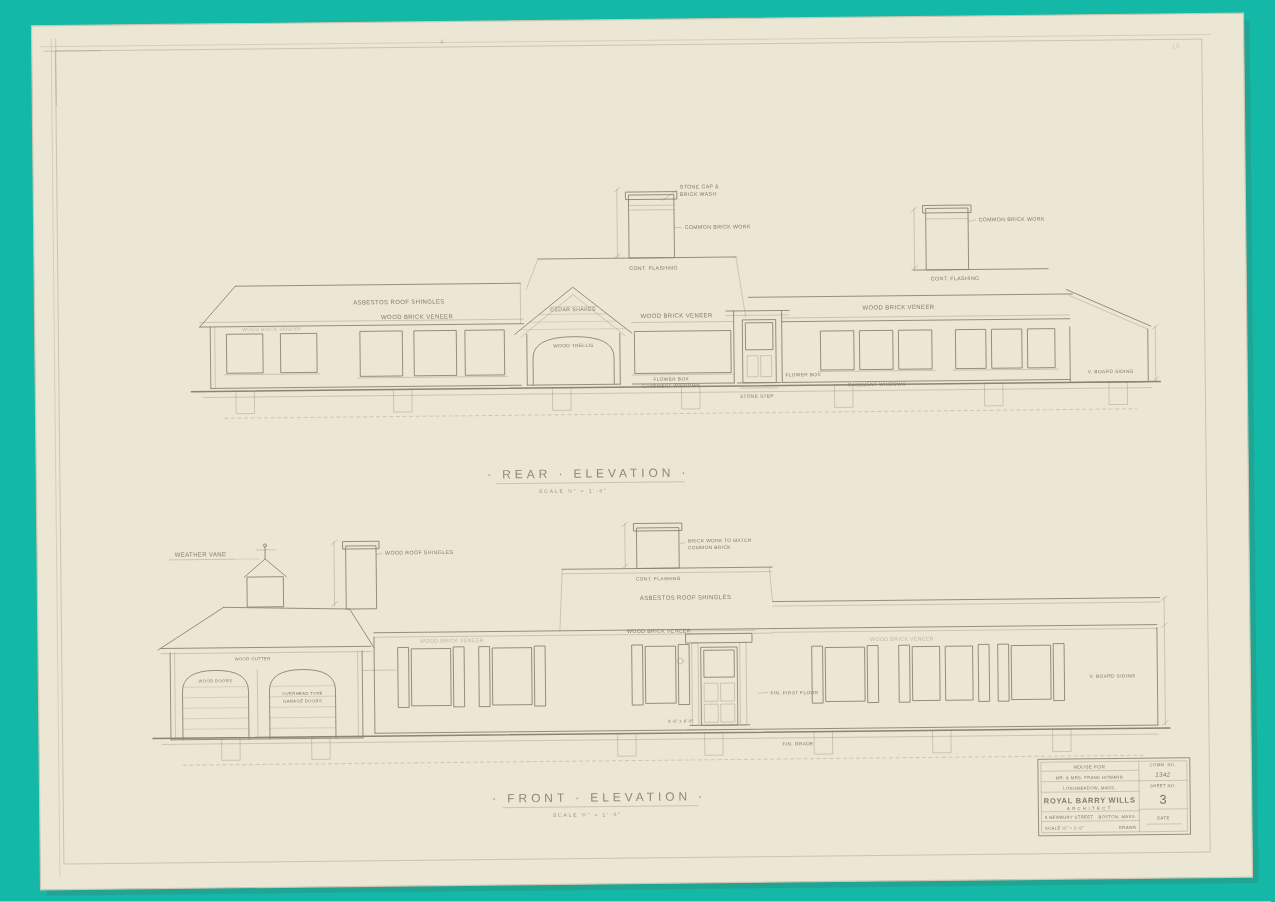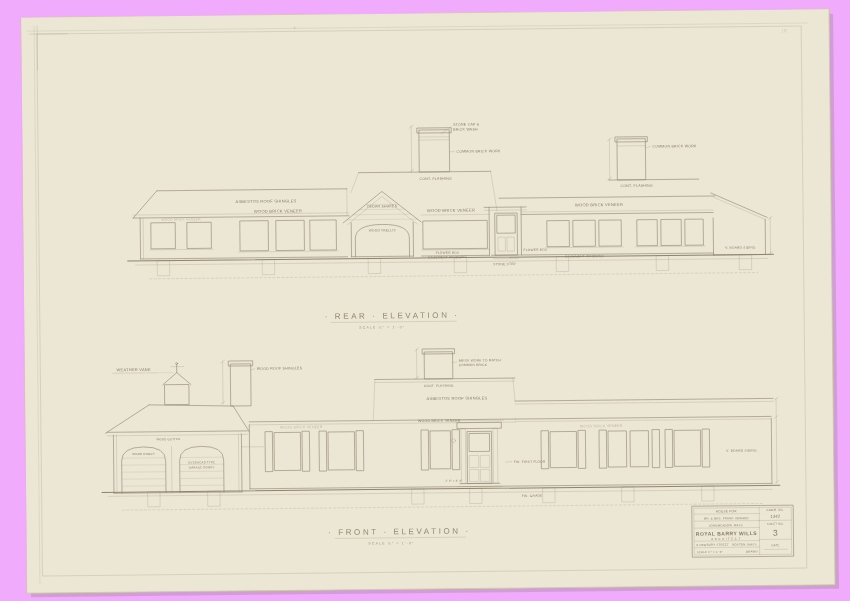--- a/index.html
+++ b/index.html
@@ -1,16 +1,16 @@
 <!DOCTYPE html>
 <html><head>
 <meta charset="utf-8">
 <style>
   html,body{margin:0;padding:0;background:#e9e7e1;}
-  #stage{position:relative;width:850px;height:601px;background:#f0abfc;overflow:hidden;
+  #stage{position:relative;width:850px;height:601px;background:#14b8a6;overflow:hidden;
          font-family:"Liberation Sans",sans-serif;text-align:center;}
   #dwg{position:absolute;left:0;top:0;}
   #dwg :is(path,line,polyline,polygon,rect,circle,ellipse){fill:none;stroke:#8d8470;stroke-width:.6;stroke-linecap:round;}
   #dwg .paper{fill:#ece6d5;stroke:#cfc6ad;stroke-width:.8;}
   #dwg .shadow{fill:rgba(90,85,70,.18);stroke:none;}
   #dwg .stain{stroke:none;}
   #dwg .tex{stroke:none;}
   #dwg .hair{stroke-width:.35;opacity:.65;}
   #dwg .heavy{stroke-width:1;}
   #dwg .dash{stroke-dasharray:2.2 2.2;opacity:.6;}

